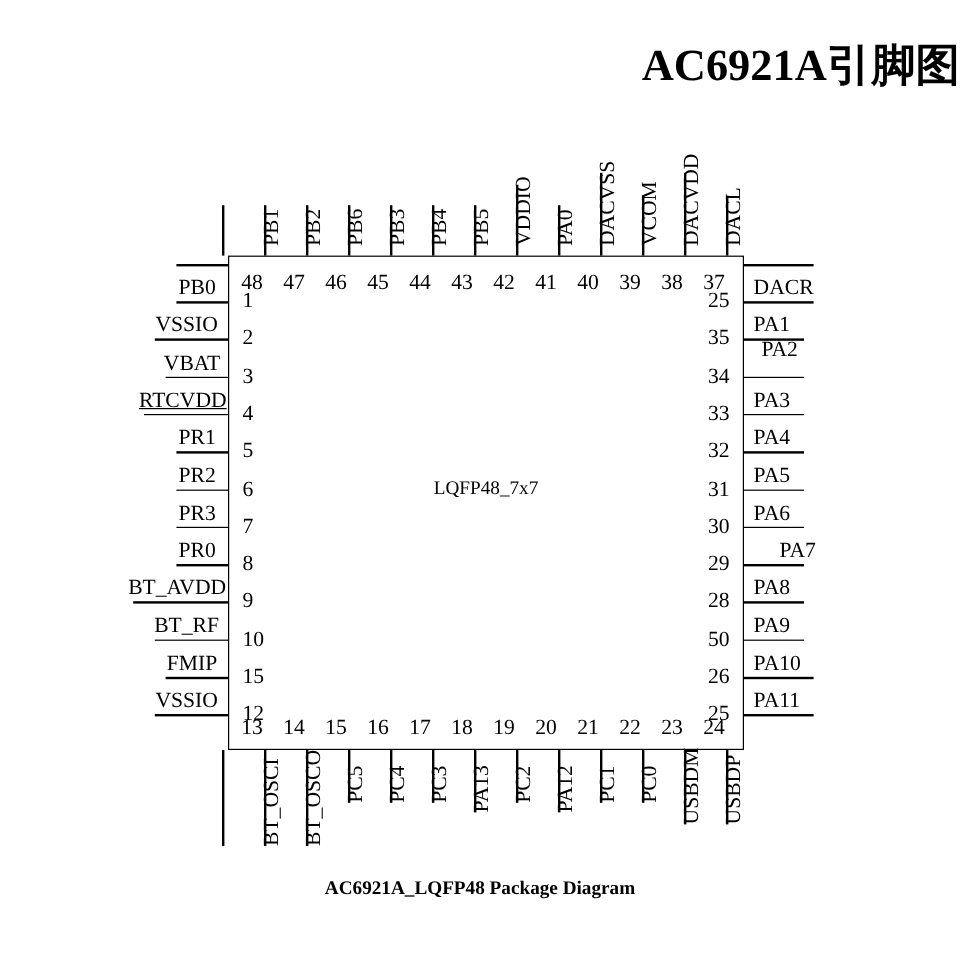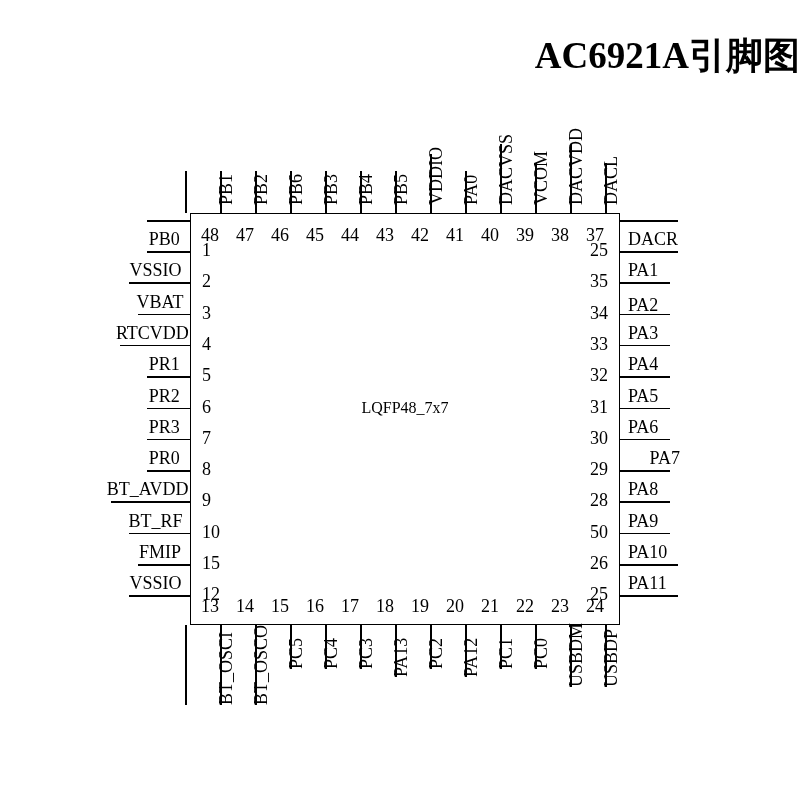--- a/index.html
+++ b/index.html
@@ -166,21 +166,21 @@
   <div id="pins-left">
       <div class="pinlabel pinlabel-left" style="left: 142.5px; top: 230px; width: 43.5px;">PB0</div>
       <div class="lead lead-h" style="left: 146.5px; top: 251px; width: 43.5px;"></div>
       <div class="pinnum" style="left: 202px; top: 241px; width: 30px; text-align: left;">1</div>
       <div class="pinlabel pinlabel-left" style="left: 125px; top: 261.3px; width: 61px;">VSSIO</div>
       <div class="lead lead-h" style="left: 129px; top: 282.3px; width: 61px;"></div>
       <div class="pinnum" style="left: 202px; top: 272.3px; width: 30px; text-align: left;">2</div>
       <div class="pinlabel pinlabel-left" style="left: 134.1px; top: 292.6px; width: 51.9px;">VBAT</div>
       <div class="lead lead-h" style="left: 138.1px; top: 313.6px; width: 51.9px;"></div>
       <div class="pinnum" style="left: 202px; top: 303.6px; width: 30px; text-align: left;">3</div>
-      <div class="pinlabel pinlabel-left" style="left: 115.9px; top: 323.9px; width: 70.1px;">RTCVDD</div>
+      <div class="pinlabel pinlabel-left" style="left: 115.9px; top: 323.9px; width: 70.1px; text-decoration: underline;">RTCVDD</div>
       <div class="lead lead-h" style="left: 119.9px; top: 344.9px; width: 70.1px;"></div>
       <div class="pinnum" style="left: 202px; top: 334.9px; width: 30px; text-align: left;">4</div>
       <div class="pinlabel pinlabel-left" style="left: 142.5px; top: 355.2px; width: 43.5px;">PR1</div>
       <div class="lead lead-h" style="left: 146.5px; top: 376.2px; width: 43.5px;"></div>
       <div class="pinnum" style="left: 202px; top: 366.2px; width: 30px; text-align: left;">5</div>
       <div class="pinlabel pinlabel-left" style="left: 142.5px; top: 386.5px; width: 43.5px;">PR2</div>
       <div class="lead lead-h" style="left: 146.5px; top: 407.5px; width: 43.5px;"></div>
       <div class="pinnum" style="left: 202px; top: 397.5px; width: 30px; text-align: left;">6</div>
       <div class="pinlabel pinlabel-left" style="left: 142.5px; top: 417.8px; width: 43.5px;">PR3</div>
       <div class="lead lead-h" style="left: 146.5px; top: 438.8px; width: 43.5px;"></div>
@@ -202,21 +202,21 @@
       <div class="pinnum" style="left: 202px; top: 585.3px; width: 30px; text-align: left;">12</div>
       <div class="lead lead-h" style="left: 146.5px; top: 220px; width: 43.5px;"></div>
     </div>
   <div id="pins-right">
       <div class="pinlabel pinlabel-right" style="left: 628px; top: 230px; width: 51.9px;">DACR</div>
       <div class="lead lead-h" style="left: 620px; top: 251px; width: 57.9px;"></div>
       <div class="pinnum" style="left: 578px; top: 241px; width: 30px; text-align: right;">25</div>
       <div class="pinlabel pinlabel-right" style="left: 628px; top: 261.3px; width: 43.5px;">PA1</div>
       <div class="lead lead-h" style="left: 620px; top: 282.3px; width: 49.5px;"></div>
       <div class="pinnum" style="left: 578px; top: 272.3px; width: 30px; text-align: right;">35</div>
-      <div class="pinlabel pinlabel-right" style="left: 628px; top: 296px; width: 43.5px;">PA2</div>
+      <div class="pinlabel pinlabel-right" style="left: 628px; top: 282px; width: 43.5px; text-align: center;">PA2</div>
       <div class="lead lead-h" style="left: 620px; top: 313.6px; width: 49.5px;"></div>
       <div class="pinnum" style="left: 578px; top: 303.6px; width: 30px; text-align: right;">34</div>
       <div class="pinlabel pinlabel-right" style="left: 628px; top: 323.9px; width: 43.5px;">PA3</div>
       <div class="lead lead-h" style="left: 620px; top: 344.9px; width: 49.5px;"></div>
       <div class="pinnum" style="left: 578px; top: 334.9px; width: 30px; text-align: right;">33</div>
       <div class="pinlabel pinlabel-right" style="left: 628px; top: 355.2px; width: 43.5px;">PA4</div>
       <div class="lead lead-h" style="left: 620px; top: 376.2px; width: 49.5px;"></div>
       <div class="pinnum" style="left: 578px; top: 366.2px; width: 30px; text-align: right;">32</div>
       <div class="pinlabel pinlabel-right" style="left: 628px; top: 386.5px; width: 43.5px;">PA5</div>
       <div class="lead lead-h" style="left: 620px; top: 407.5px; width: 49.5px;"></div>
@@ -274,14 +274,15 @@
       <div class="pinnum" style="left: 511px; top: 597px; width: 28px;">22</div>
       <div class="vlabel" style="left: 567px; top: 686.5px;">USBDM</div>
       <div class="lead lead-v" style="left: 570px; top: 625px; height: 61.5px;"></div>
       <div class="pinnum" style="left: 546px; top: 597px; width: 28px;">23</div>
       <div class="vlabel" style="left: 602px; top: 686.5px;">USBDP</div>
       <div class="lead lead-v" style="left: 605px; top: 625px; height: 61.5px;"></div>
       <div class="pinnum" style="left: 581px; top: 597px; width: 28px;">24</div>
       <div class="lead lead-v" style="left: 185px; top: 625px; height: 79.7px;"></div>
     </div>
 
+  <div id="caption">AC6921A_LQFP48 Package Diagram</div>
 
 </div>
 
 </body></html>

